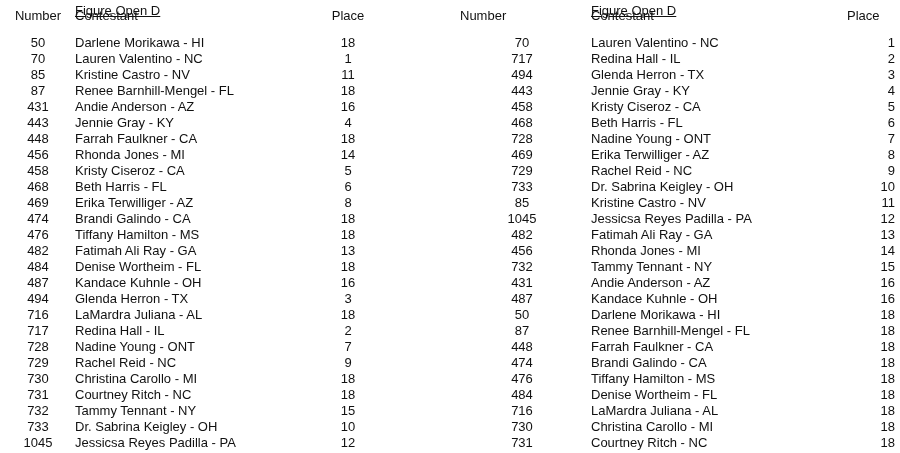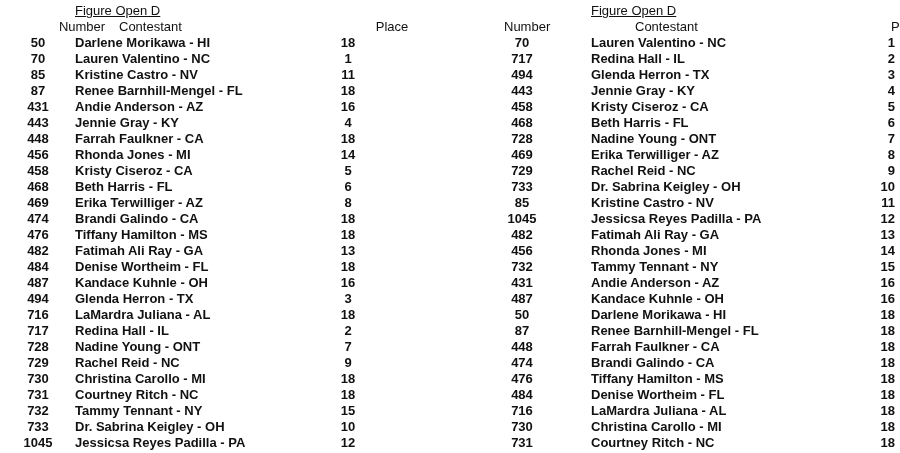--- a/index.html
+++ b/index.html
@@ -4,23 +4,23 @@
   <style>
     html, body { margin: 0; padding: 0; background: #ffffff; }
     body {
       width: 900px; height: 453px; position: relative; overflow: hidden;
       font-family: "Liberation Sans", sans-serif; font-size: 13px; color: #111111;
     }
     .sheet { position: absolute; top: 0; width: 450px; height: 453px; }
     .sheet.left { left: 0; }
     .sheet.right { left: 450px; }
     .title { position: absolute; top: 3px; white-space: nowrap; line-height: 16px; text-decoration: underline; }
-    .hdr { position: absolute; top: 19px; line-height: 16px; white-space: nowrap; padding-left: 44px; }
+    .hdr { position: absolute; top: 8px; line-height: 16px; white-space: nowrap; }
     .rows { position: absolute; top: 35px; left: 0; width: 450px; }
-    .row { position: relative; height: 16px; line-height: 16px; white-space: nowrap; font-weight: bold; }
+    .row { position: relative; height: 16px; line-height: 16px; white-space: nowrap; }
     .cell { position: absolute; top: 0; }
     
     .left .title { left: 75px; }
     .left .h-num { left: 0; width: 76px; text-align: center; }
     .left .h-name { left: 75px; }
     .left .h-place { left: 318px; width: 60px; text-align: center; }
     .left .c-num { left: 0; width: 76px; text-align: center; }
     .left .c-name { left: 75px; }
     .left .c-place { left: 318px; width: 60px; text-align: center; }
     

